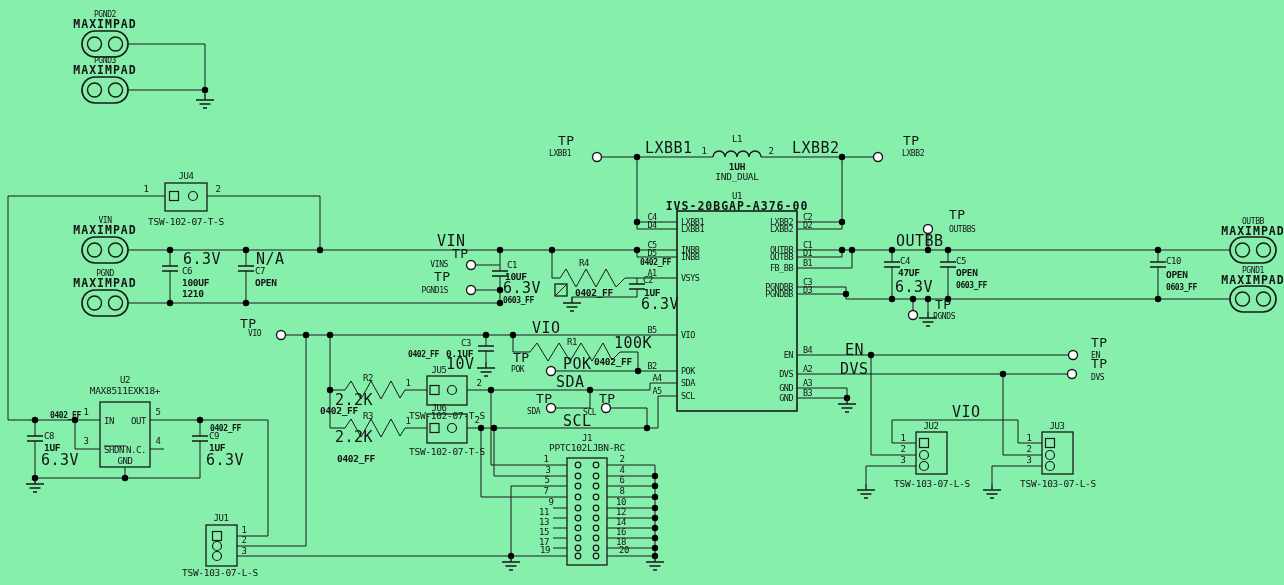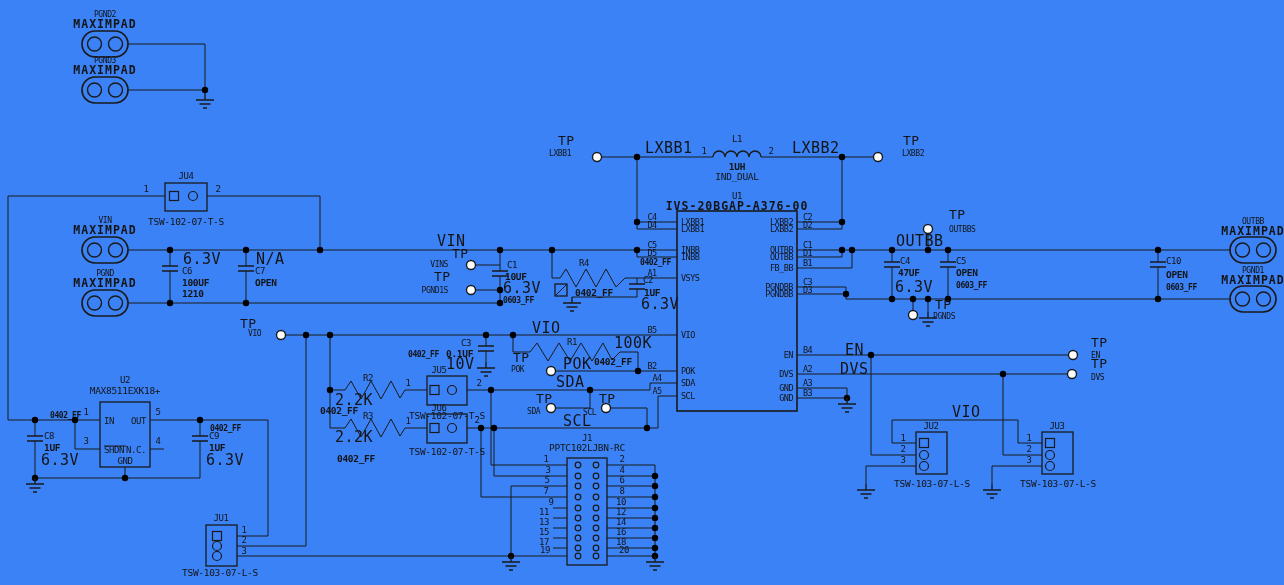--- a/index.html
+++ b/index.html
@@ -1,16 +1,16 @@
 <!DOCTYPE html>
 <html><head>
 <meta charset="utf-8">
 <style>
   html,body{margin:0;padding:0;background:#fff;}
-  #stage{position:relative;width:1284px;height:585px;background:#3b82f6;overflow:hidden;}
+  #stage{position:relative;width:1284px;height:585px;background:#86efac;overflow:hidden;}
   svg{display:block;}
   .wire{stroke:#1a1a1a;stroke-width:1;fill:none;}
   .wire2{stroke:#1a1a1a;stroke-width:1.4;fill:none;}
   .box{stroke:#1a1a1a;stroke-width:1.3;fill:none;}
   .chipbox{stroke:#1a1a1a;stroke-width:1.6;fill:none;}
   .plate{stroke:#1a1a1a;stroke-width:1.6;fill:none;}
   .dot{fill:#000;stroke:none;}
   .tpc{stroke:#1a1a1a;stroke-width:1.4;fill:#fff;}
   .padrect{stroke:#1a1a1a;stroke-width:1.7;fill:none;}
   .padcirc{stroke:#1a1a1a;stroke-width:1.4;fill:none;}

